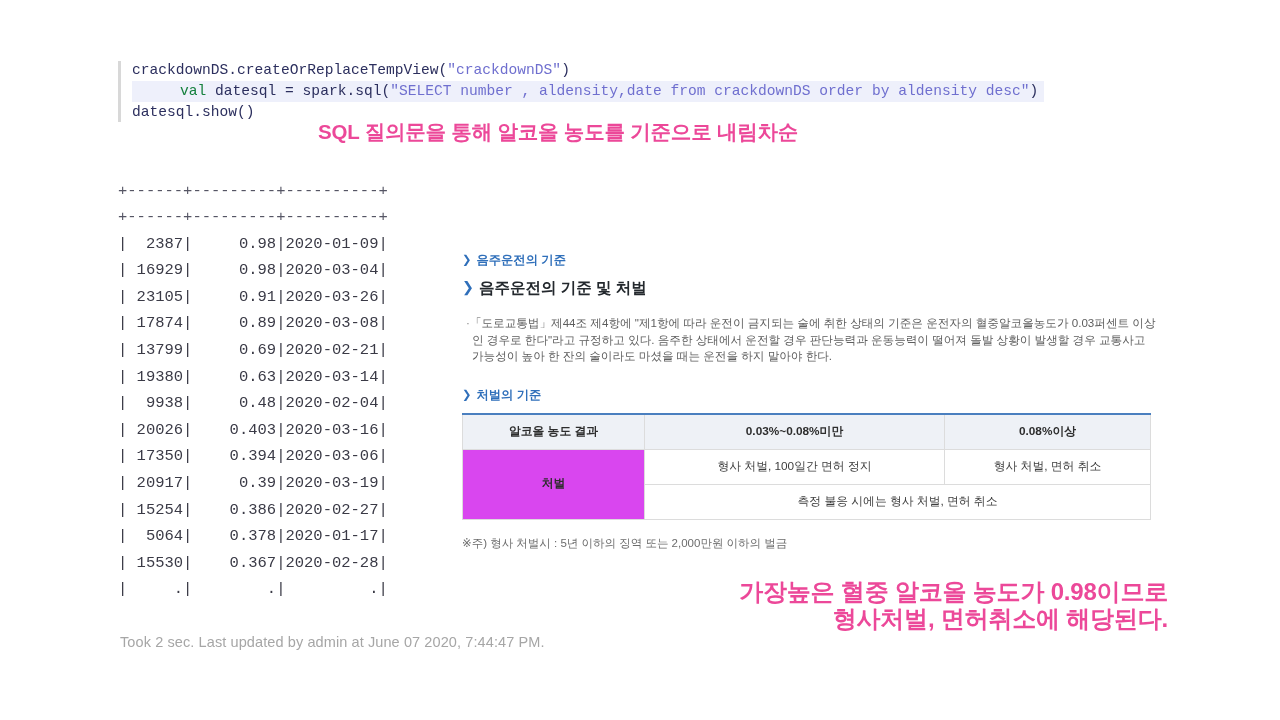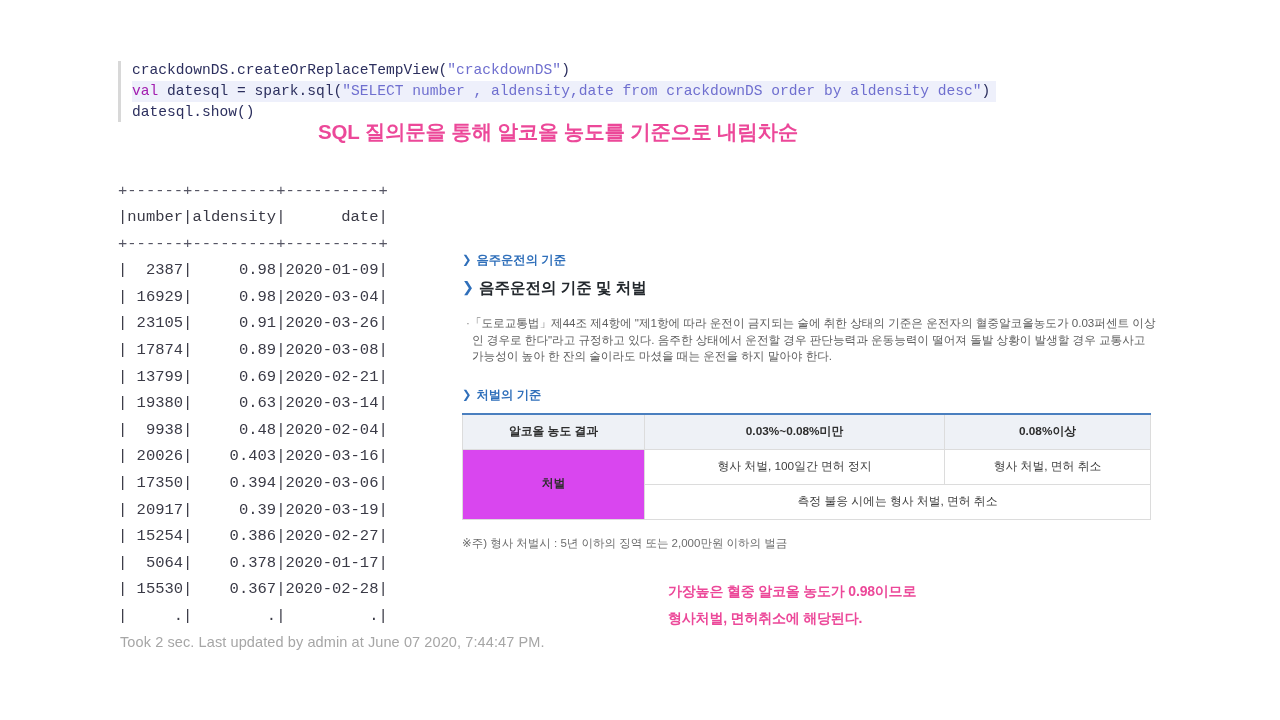--- a/index.html
+++ b/index.html
@@ -42,21 +42,21 @@
     width: 3px;
     background: #d8d8d8;
   }
   .code-line { height: 21px; }
   .code-line.highlighted {
     background: #eef0fb;
     display: inline-block;
     padding-right: 6px;
   }
   .tok-plain   { color: #2c2f5e; }
-  .tok-keyword { color: #a21caf; }
+  .tok-keyword { color: #15803d; padding-left: 48px; }
   .tok-string  { color: #6f6fcf; }
 
   
   #ascii-output {
     position: absolute;
     left: 118px;
     top: 162px;
     font-family: "Liberation Mono", "DejaVu Sans Mono", monospace;
     font-size: 15.5px;
     line-height: 26.6px;
@@ -82,25 +82,25 @@
     color: #ec4899;
     font-weight: bold;
     letter-spacing: -0.2px;
   }
   #annotation-top {
     left: 318px;
     top: 118px;
     font-size: 20.5px;
   }
   #annotation-bottom {
-    left: 668px;
+    left: 698px;
     top: 578px;
-    font-size: 14px;
+    font-size: 24px;
     line-height: 27px;
-    text-align: left;
+    text-align: right;
     width: 470px;
   }
 
   
   #reference-panel {
     position: absolute;
     left: 462px;
     top: 252px;
     width: 694px;
   }
@@ -178,21 +178,20 @@
   }
 </style>
 </head>
 <body>
 
 <div id="notebook-panel">
   <div id="code-block"><div class="code-line"><span class="tok-plain">crackdownDS.createOrReplaceTempView(</span><span class="tok-string">"crackdownDS"</span><span class="tok-plain">)</span></div><div class="code-line highlighted"><span class="tok-keyword">val</span><span class="tok-plain"> datesql = spark.sql(</span><span class="tok-string">"SELECT number , aldensity,date from crackdownDS order by aldensity desc"</span><span class="tok-plain">)</span></div><div class="code-line"><span class="tok-plain">datesql.show()</span></div></div>
 </div>
 
 <pre id="ascii-output"><span class="rule">+------+---------+----------+
-</span><span class="hdr">|number|aldensity|      date|
 </span><span class="rule">+------+---------+----------+
 </span><span>|  2387|     0.98|2020-01-09|
 </span><span>| 16929|     0.98|2020-03-04|
 </span><span>| 23105|     0.91|2020-03-26|
 </span><span>| 17874|     0.89|2020-03-08|
 </span><span>| 13799|     0.69|2020-02-21|
 </span><span>| 19380|     0.63|2020-03-14|
 </span><span>|  9938|     0.48|2020-02-04|
 </span><span>| 20026|    0.403|2020-03-16|
 </span><span>| 17350|    0.394|2020-03-06|

